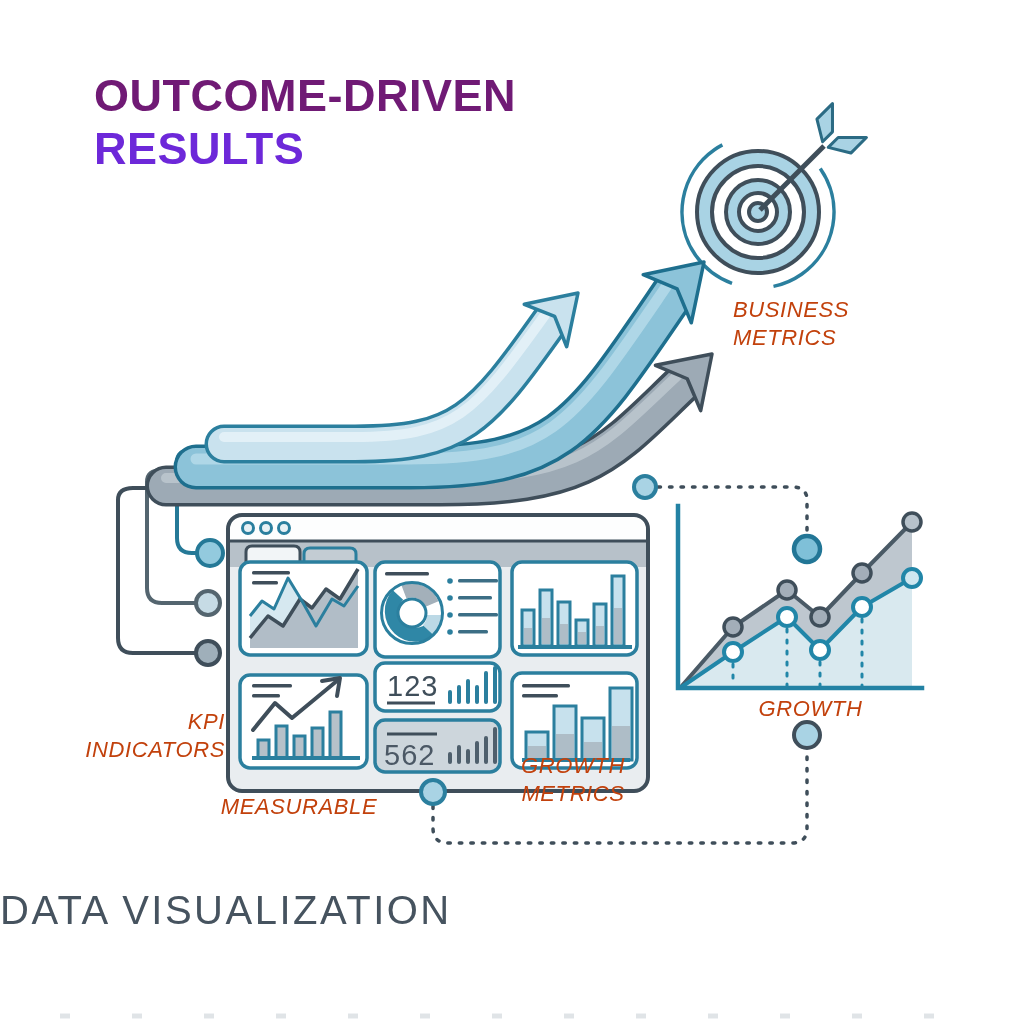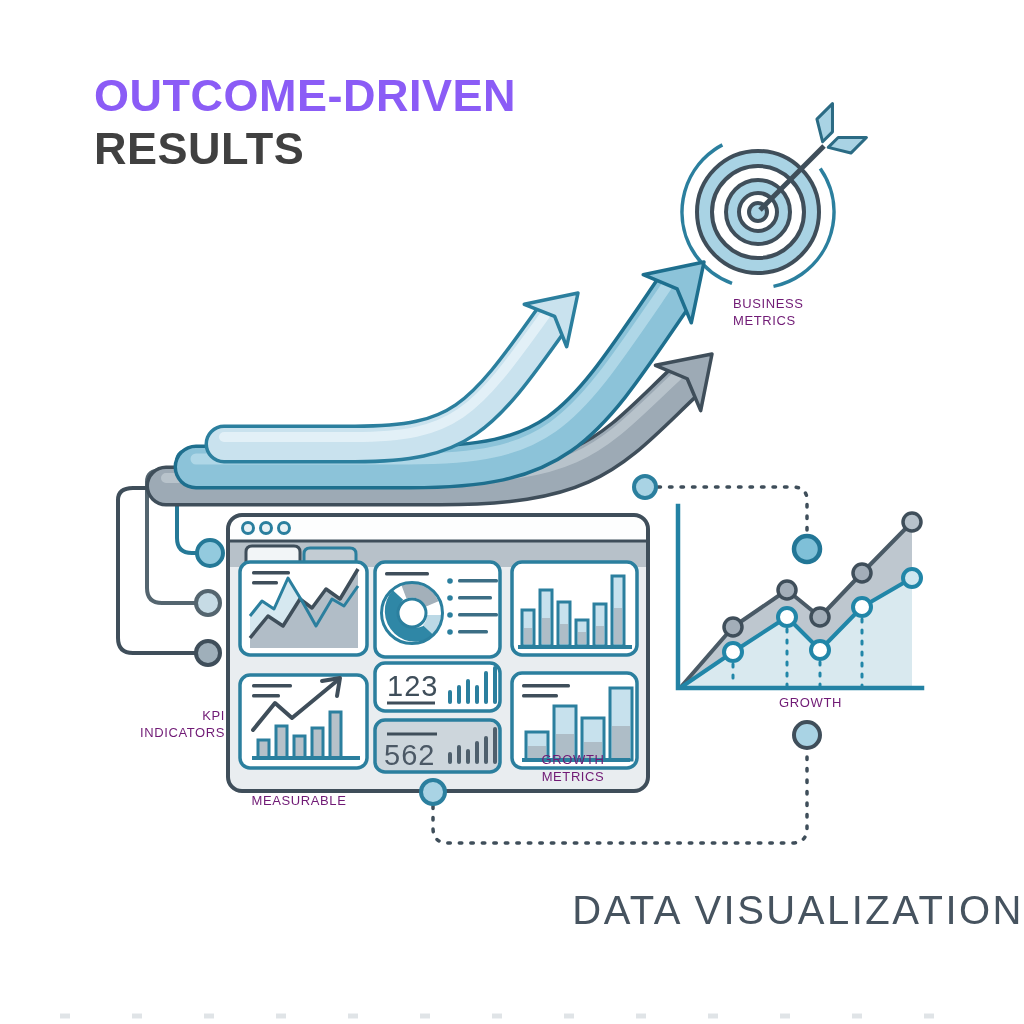--- a/index.html
+++ b/index.html
@@ -1,23 +1,23 @@
 <!DOCTYPE html>
 <html><head>
 <meta charset="utf-8">
 <style>
   html,body{margin:0;padding:0;background:#ffffff;}
   .canvas{position:relative;width:1024px;height:1024px;background:#ffffff;overflow:hidden;
           font-family:"Liberation Sans","DejaVu Sans",sans-serif;}
   .canvas svg{position:absolute;left:0;top:0;}
-  .lbl{position:absolute;color:#701a75;letter-spacing:.6px;line-height:1.28;font-size:13px;font-weight:500;}
+  .lbl{position:absolute;color:#c2410c;letter-spacing:.6px;line-height:1.28;font-size:22px;font-weight:500;font-style:italic;}
   .title{position:absolute;left:94px;top:70px;font-size:45px;font-weight:bold;letter-spacing:.5px;line-height:1.17;}
-  .title .t1{color:#8b5cf6;display:block;}
-  .title .t2{color:#404040;display:block;}
-  .footer-title{position:absolute;left:0;top:888px;width:1024px;text-align:right;
+  .title .t1{color:#701a75;display:block;}
+  .title .t2{color:#6d28d9;display:block;}
+  .footer-title{position:absolute;left:0;top:888px;width:1024px;text-align:left;
                 font-size:40px;font-weight:500;letter-spacing:2.5px;color:#46535F;}
   .biz{left:733px;top:296px;text-align:left;}
   .kpi{left:52px;top:708px;width:173px;text-align:right;}
   .meas{left:210px;top:793px;width:178px;text-align:center;}
   .grow{left:484px;top:752px;width:178px;text-align:center;}
   .trnd{left:733px;top:695px;width:155px;text-align:center;}
   text.stat{font-family:"Liberation Sans","DejaVu Sans",sans-serif;font-size:29px;letter-spacing:1px;}
 </style>
 </head>
 <body>

